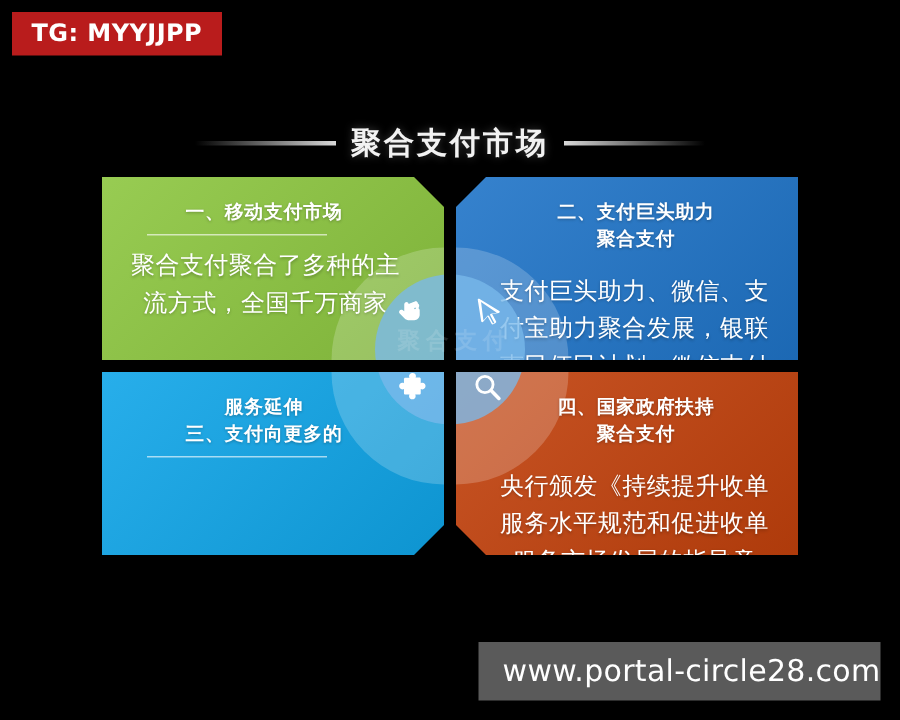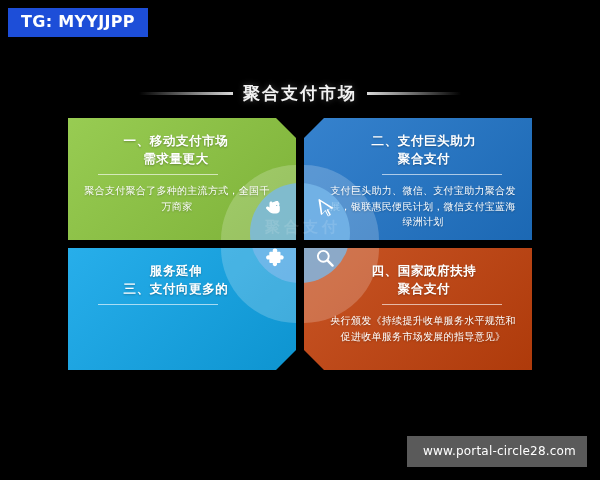--- a/index.html
+++ b/index.html
@@ -8,21 +8,21 @@
     width:600px;height:480px;
     background:#000;
     font-family:"DejaVu Sans","Liberation Sans",sans-serif;
     overflow:hidden;
     position:relative;
   }
 
   
   #tg-badge{
     position:absolute;left:8px;top:8px;
-    background:#1d4ed8;
+    background:#b91c1c;
     color:#ffffff;
     font-size:16px;
     font-weight:600;
     letter-spacing:.3px;
     padding:6px 13px 7px 13px;
     line-height:1;
     white-space:nowrap;
   }
 
   
@@ -33,21 +33,21 @@
   }
   .title-rule{
     width:94px;height:3px;
     background:linear-gradient(90deg,rgba(255,255,255,0) 0%,rgba(235,235,235,.92) 100%);
   }
   .title-rule.right{
     background:linear-gradient(90deg,rgba(235,235,235,.92) 0%,rgba(255,255,255,0) 100%);
   }
   #title-text{
     color:#f2f2f2;
-    font-size:17px;
+    font-size:20px;
     font-weight:700;
     letter-spacing:2px;
     text-shadow:0 0 6px rgba(255,255,255,.25);
     white-space:nowrap;
   }
 
   
   #board{
     position:absolute;
     left:68px;top:118px;
@@ -109,21 +109,21 @@
     text-shadow:0 1px 2px rgba(0,0,0,.28);
     margin:0 0 6px 0;
   }
   .q-rule{
     width:120px;height:1px;
     background:rgba(255,255,255,.62);
     margin:0 auto 8px auto;
   }
   .q-body{
     color:#ffffff;
-    font-size:10px;
+    font-size:16px;
     line-height:1.55;
     letter-spacing:.3px;
     text-shadow:0 1px 2px rgba(0,0,0,.25);
     margin:0;
   }
   
   #quad-1 .q-head, #quad-3 .q-head{ padding-right:12px; }
   #quad-2 .q-head, #quad-4 .q-head{ padding-left:12px; }
   #quad-1 .q-rule, #quad-3 .q-rule{ margin-left:14px;margin-right:auto; }
   #quad-2 .q-rule, #quad-4 .q-rule{ margin-right:14px;margin-left:auto; }
@@ -165,23 +165,23 @@
     font-size:15px;font-weight:700;letter-spacing:4px;
     z-index:8;pointer-events:none;white-space:nowrap;
   }
 
   
   #url-plate{
     position:absolute;
     right:13px;bottom:13px;
     background:#5a5a5a;
     color:#ffffff;
-    font-size:12px;
+    font-size:20px;
     letter-spacing:.2px;
-    padding:9px 11px 10px 16px;
+    padding:9px 0 10px 16px;
     line-height:1;
     white-space:nowrap;
   }
 </style>
 </head>
 <body>
 
 <div id="tg-badge">TG: MYYJJPP</div>
 
 <div id="title-row">
@@ -191,21 +191,20 @@
 </div>
 
 <div id="board">
 
   <div class="quad" id="quad-1">
     <div class="sheen"></div>
     <div class="wedge"></div>
     <div class="inner">
       <div class="q-head">
         <div>一、移动支付市场</div>
-        <div>需求量更大</div>
       </div>
       <div class="q-rule"></div>
       <div class="q-body">聚合支付聚合了多种的主流方式，全国千万商家</div>
     </div>
   </div>
 
   <div class="quad" id="quad-2">
     <div class="sheen"></div>
     <div class="wedge"></div>
     <div class="inner">

